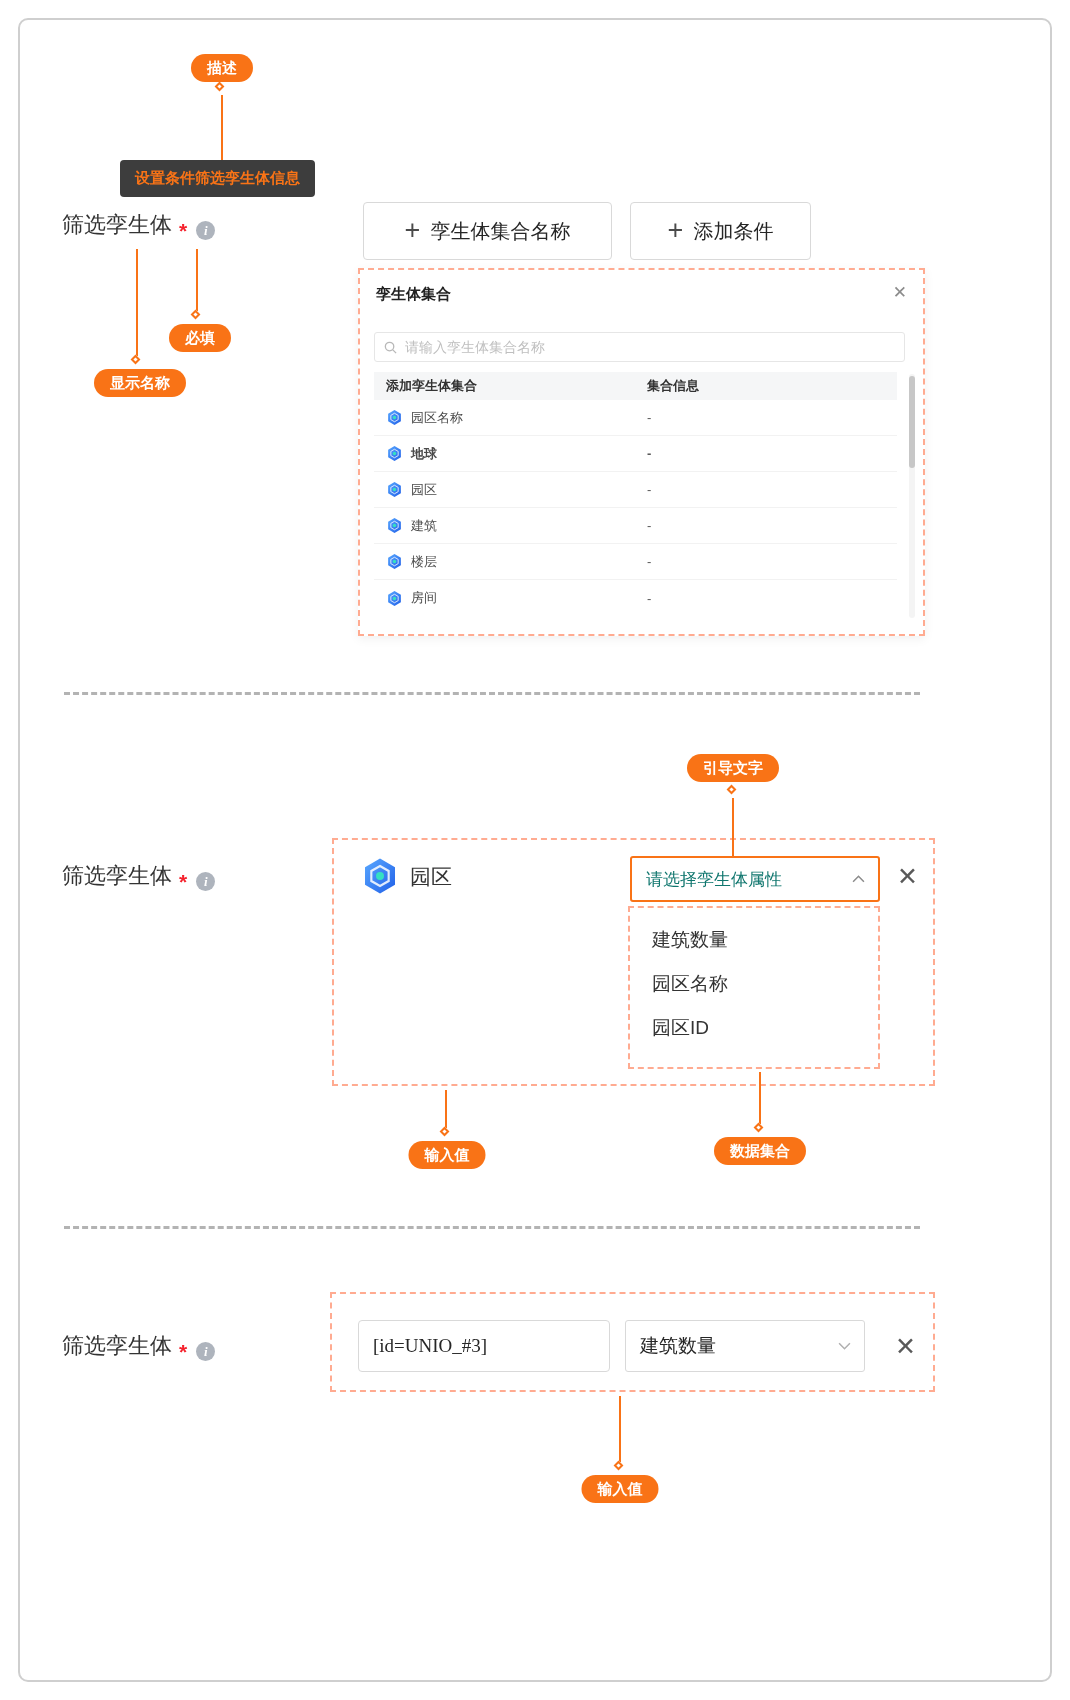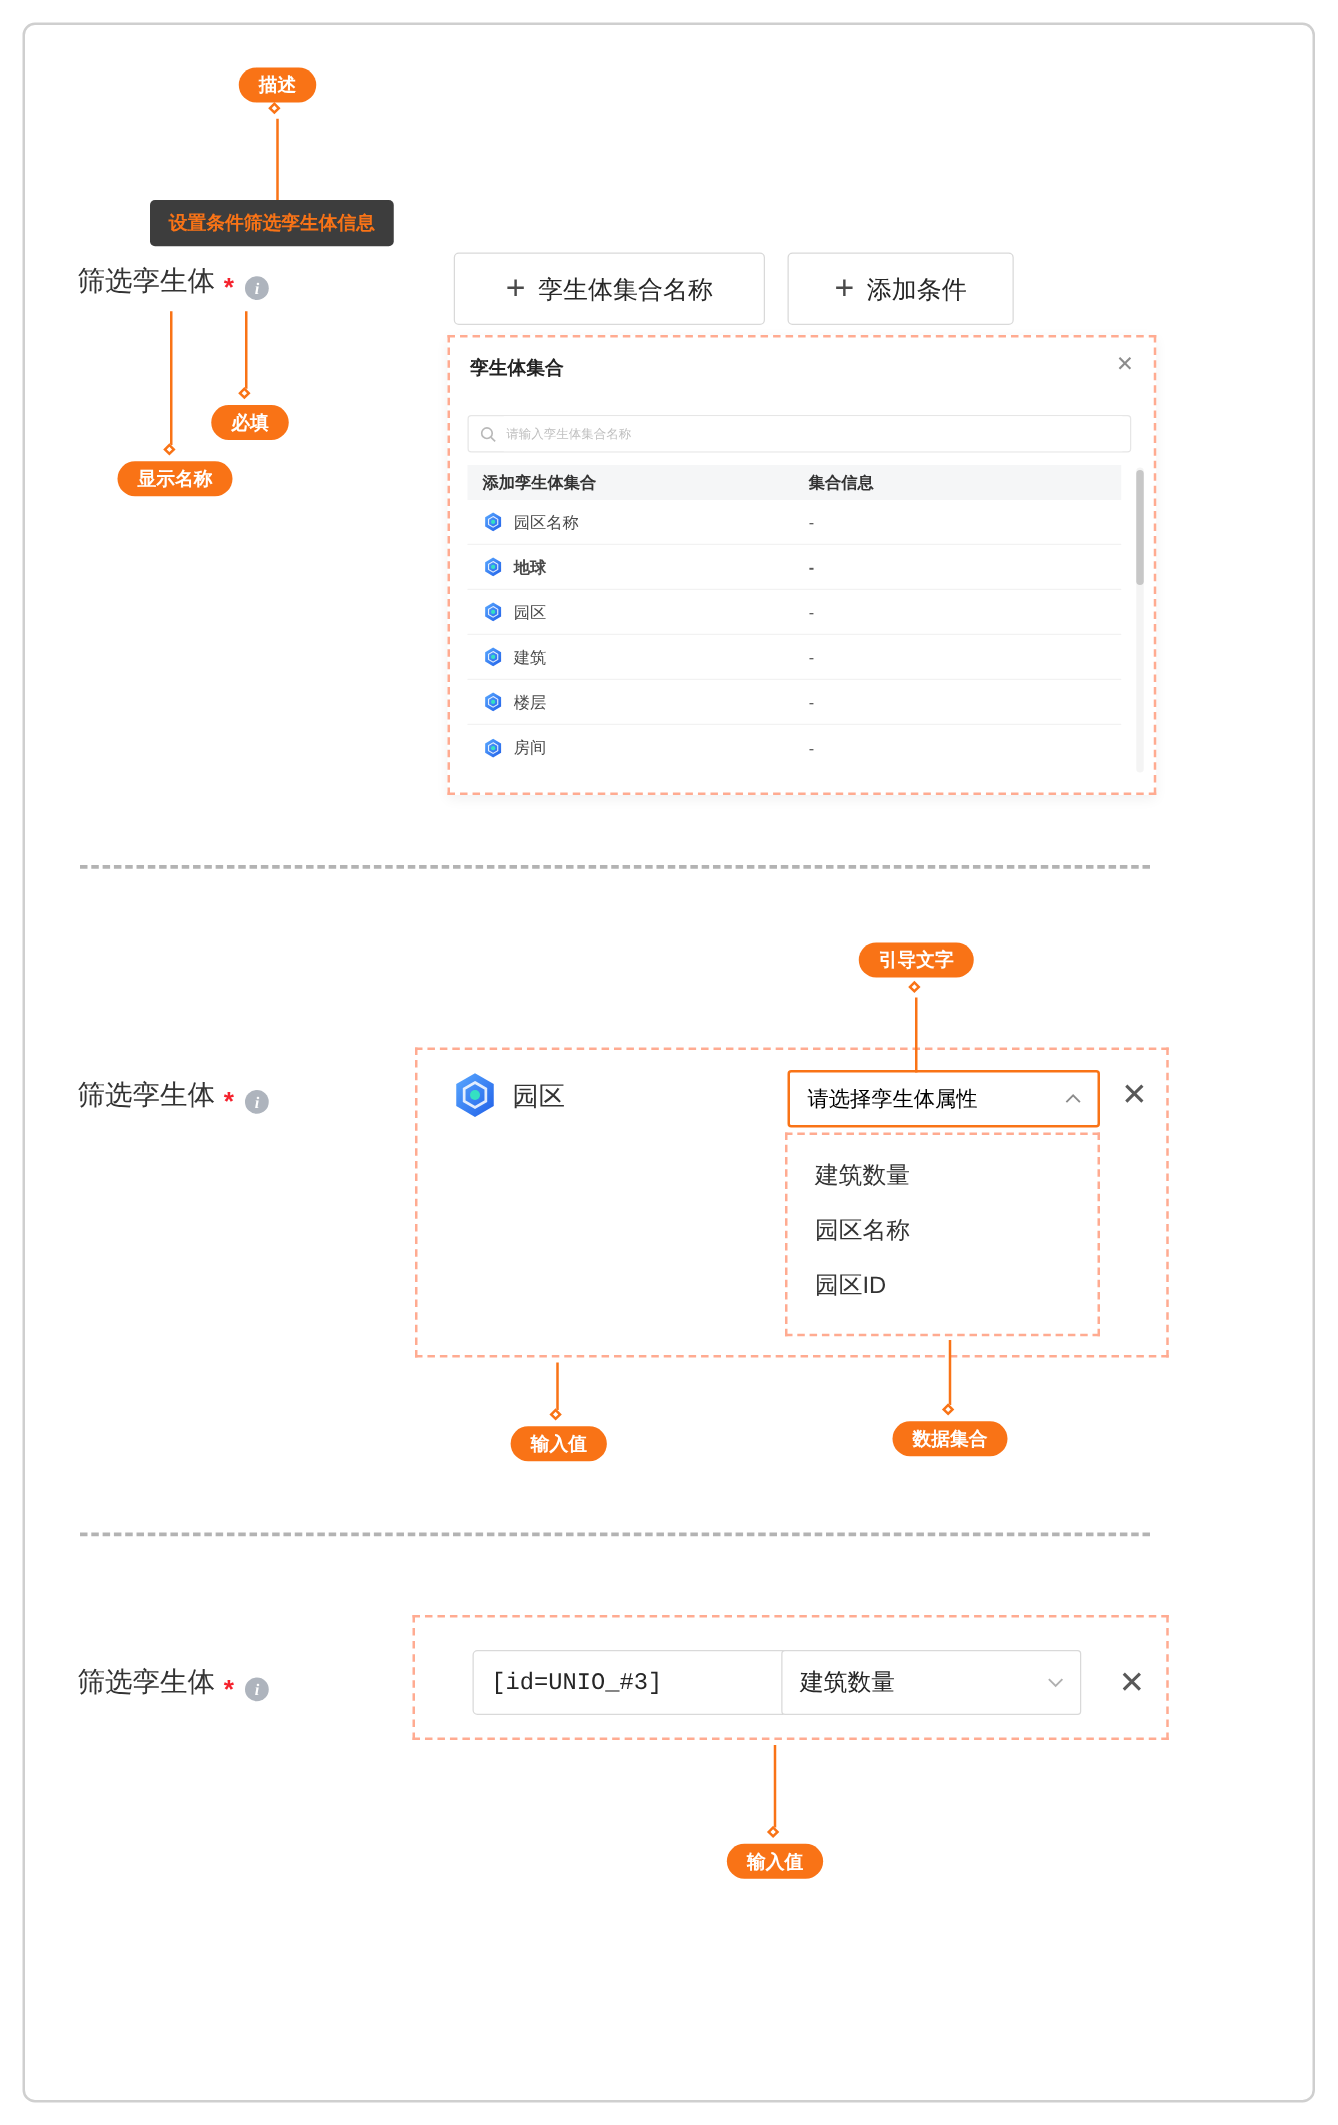--- a/index.html
+++ b/index.html
@@ -35,21 +35,21 @@
   .plus { font-size:27px; font-weight:300; color:#4a4a4a; line-height:1; position:relative; top:-1px; }
 
   .dashedbox { position:absolute; border:2px dashed #ffab91; background:#fff; }
   .panel { box-shadow:0 3px 10px rgba(0,0,0,0.06); }
   .panel-title { position:absolute; left:16px; top:15px; font-size:15px; font-weight:700; color:#222; }
   .panel-close { position:absolute; right:16px; top:12px; font-size:17px; color:#8c8c8c; cursor:pointer; }
 
   .search { position:absolute; left:14px; top:62px; width:531px; height:30px; border:1px solid #e6e6e6;
             border-radius:3px; }
   .search input { position:absolute; left:28px; top:0; width:495px; height:28px; border:none; outline:none;
-                  font-size:10px; color:#0f172a; font-family:inherit; }
+                  font-size:14px; color:#0f172a; font-family:inherit; }
   .search input::placeholder { color:#bfbfbf; }
   .search svg { position:absolute; left:8px; top:7px; }
 
   .thead { position:absolute; left:14px; top:102px; width:523px; height:28px; background:#f5f6f7;
            display:flex; align-items:center; font-size:13px; font-weight:700; color:#333; }
   .tc1 { width:273px; padding-left:12px; }
   .tc2 { flex:1; }
   .trow { position:absolute; left:14px; width:523px; height:36px; display:flex; align-items:center;
           border-bottom:1px solid #f2f2f2; font-size:13px; color:#4a4a4a; cursor:pointer; }
   .rc1 { width:273px; display:flex; align-items:center; gap:8px; padding-left:12px; }
@@ -57,28 +57,28 @@
   .twin-sm { width:17px; height:17px; }
 
   .sb-track { position:absolute; right:8px; top:104px; width:6px; height:244px; background:#f4f4f4; border-radius:3px; }
   .sb-thumb { position:absolute; left:0; top:2px; width:6px; height:92px; background:#c7c7c7; border-radius:3px; cursor:pointer; }
 
   .divider { position:absolute; left:64px; width:856px; height:0; border-top:3px dashed #b3b3b3; }
 
   .sel { position:absolute; background:#fff; border-radius:3px; display:flex; align-items:center; cursor:pointer; }
   .sel .sel-text { padding-left:14px; font-size:17px; }
   .sel .chev { position:absolute; right:13px; top:50%; transform:translateY(-50%); }
-  .placeholder { color:#000000; }
+  .placeholder { color:#0f766e; }
 
   .xbtn { position:absolute; font-size:25px; font-weight:300; color:#595959; cursor:pointer; line-height:1; }
 
   .opt { height:44px; display:flex; align-items:center; padding-left:22px; font-size:19px; color:#333; cursor:pointer; }
 
   .txtinput { position:absolute; border:1px solid #d9d9d9; border-radius:4px; font-size:19px; color:#262626;
-              padding-left:14px; font-family:Liberation Mono, monospace; outline:none; background:#fff;margin-left:20px; }
+              padding-left:14px; font-family:Liberation Serif, serif; outline:none; background:#fff; }
 
   .twin-lg { width:40px; height:40px; }
   .sec2-name { position:absolute; left:410px; top:863px; font-size:21px; color:#333; }
 </style>
 </head>
 <body>
 
 <svg width="0" height="0" style="position:absolute">
   <defs>
     <linearGradient id="twinG" x1="0" y1="0" x2="1" y2="1">

